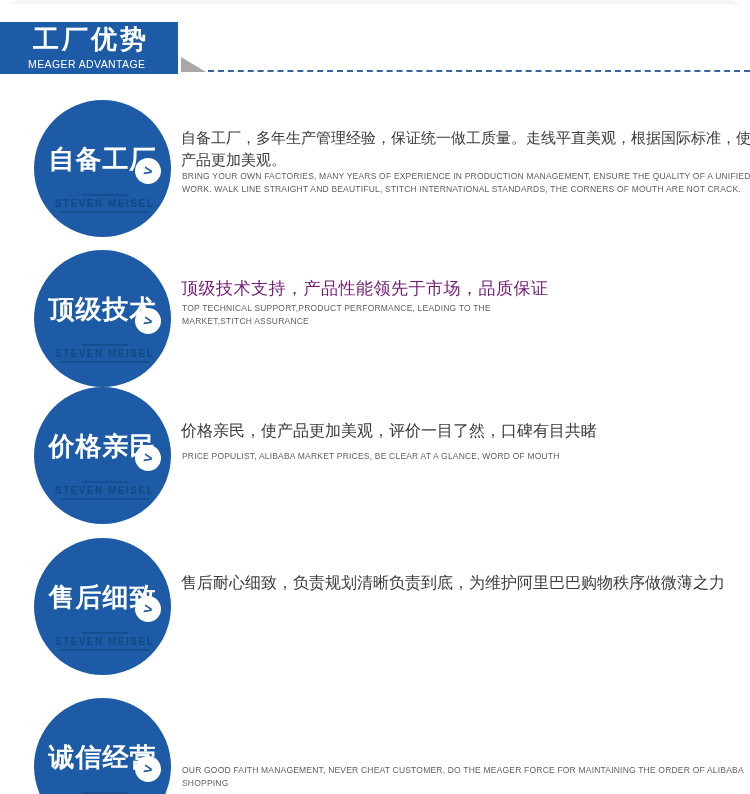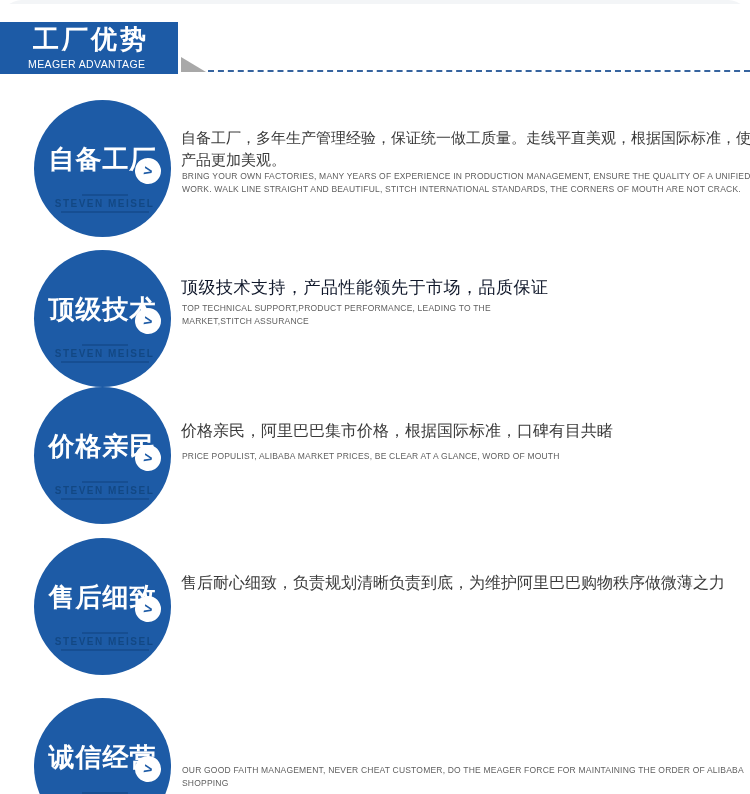--- a/index.html
+++ b/index.html
@@ -24,21 +24,21 @@
   .wm{position:absolute;left:4px;right:0;top:94px;text-align:center;opacity:0.72;}
   .wm-bar{width:46px;height:2px;margin:0 auto 2px auto;background:rgba(12,60,115,0.55);}
   .wm-bar.b2{width:88px;margin-top:2px;}
   .wm-name{font-size:10px;font-weight:bold;letter-spacing:1.5px;color:var(--watermark-blue,#0f4178);white-space:nowrap;}
   .chev{position:absolute;left:101px;top:58px;width:26px;height:26px;border-radius:50%;background:#ffffff;
         color:var(--accent-blue,#1d5ba6);font-size:15px;font-weight:bold;line-height:26px;text-align:center;
         transform:rotate(12deg);}
   
   .zh{position:absolute;left:181px;margin:0;color:#3a3a3a;font-size:16px;line-height:1.45;width:565px;}
   .zh.first{font-size:15px;width:575px;}
-  .zh.serif{font-family:Liberation Mono, monospace;font-size:17px;letter-spacing:0.5px;color:#0f172a;}
+  .zh.serif{font-family:Liberation Serif, serif;font-size:17px;letter-spacing:0.5px;color:#701a75;}
   .en{position:absolute;left:182px;margin:0;color:#5e5e5e;font-size:8.5px;line-height:1.55;
       width:570px;letter-spacing:0.2px;}
 </style>
 </head>
 <body>
 
 <div id="page">
   <div id="topband"></div>
 
   <div id="banner">
@@ -74,21 +74,21 @@
 
   <div class="circle" style="top:387px">
     <div class="badge-title">价格亲民</div>
     <div class="wm">
       <div class="wm-bar"></div>
       <div class="wm-name">STEVEN MEISEL</div>
       <div class="wm-bar b2"></div>
     </div>
     <div class="chev">&gt;</div>
   </div>
-  <p class="zh" style="top:419px">价格亲民，阿里巴巴集市价格，根据国际标准，口碑有目共睹</p>
+  <p class="zh" style="top:419px">价格亲民，使产品更加美观，评价一目了然，口碑有目共睹</p>
   <p class="en" style="top:450px">PRICE POPULIST, ALIBABA MARKET PRICES, BE CLEAR AT A GLANCE, WORD OF MOUTH</p>
 
   <div class="circle" style="top:538px">
     <div class="badge-title">售后细致</div>
     <div class="wm">
       <div class="wm-bar"></div>
       <div class="wm-name">STEVEN MEISEL</div>
       <div class="wm-bar b2"></div>
     </div>
     <div class="chev">&gt;</div>

